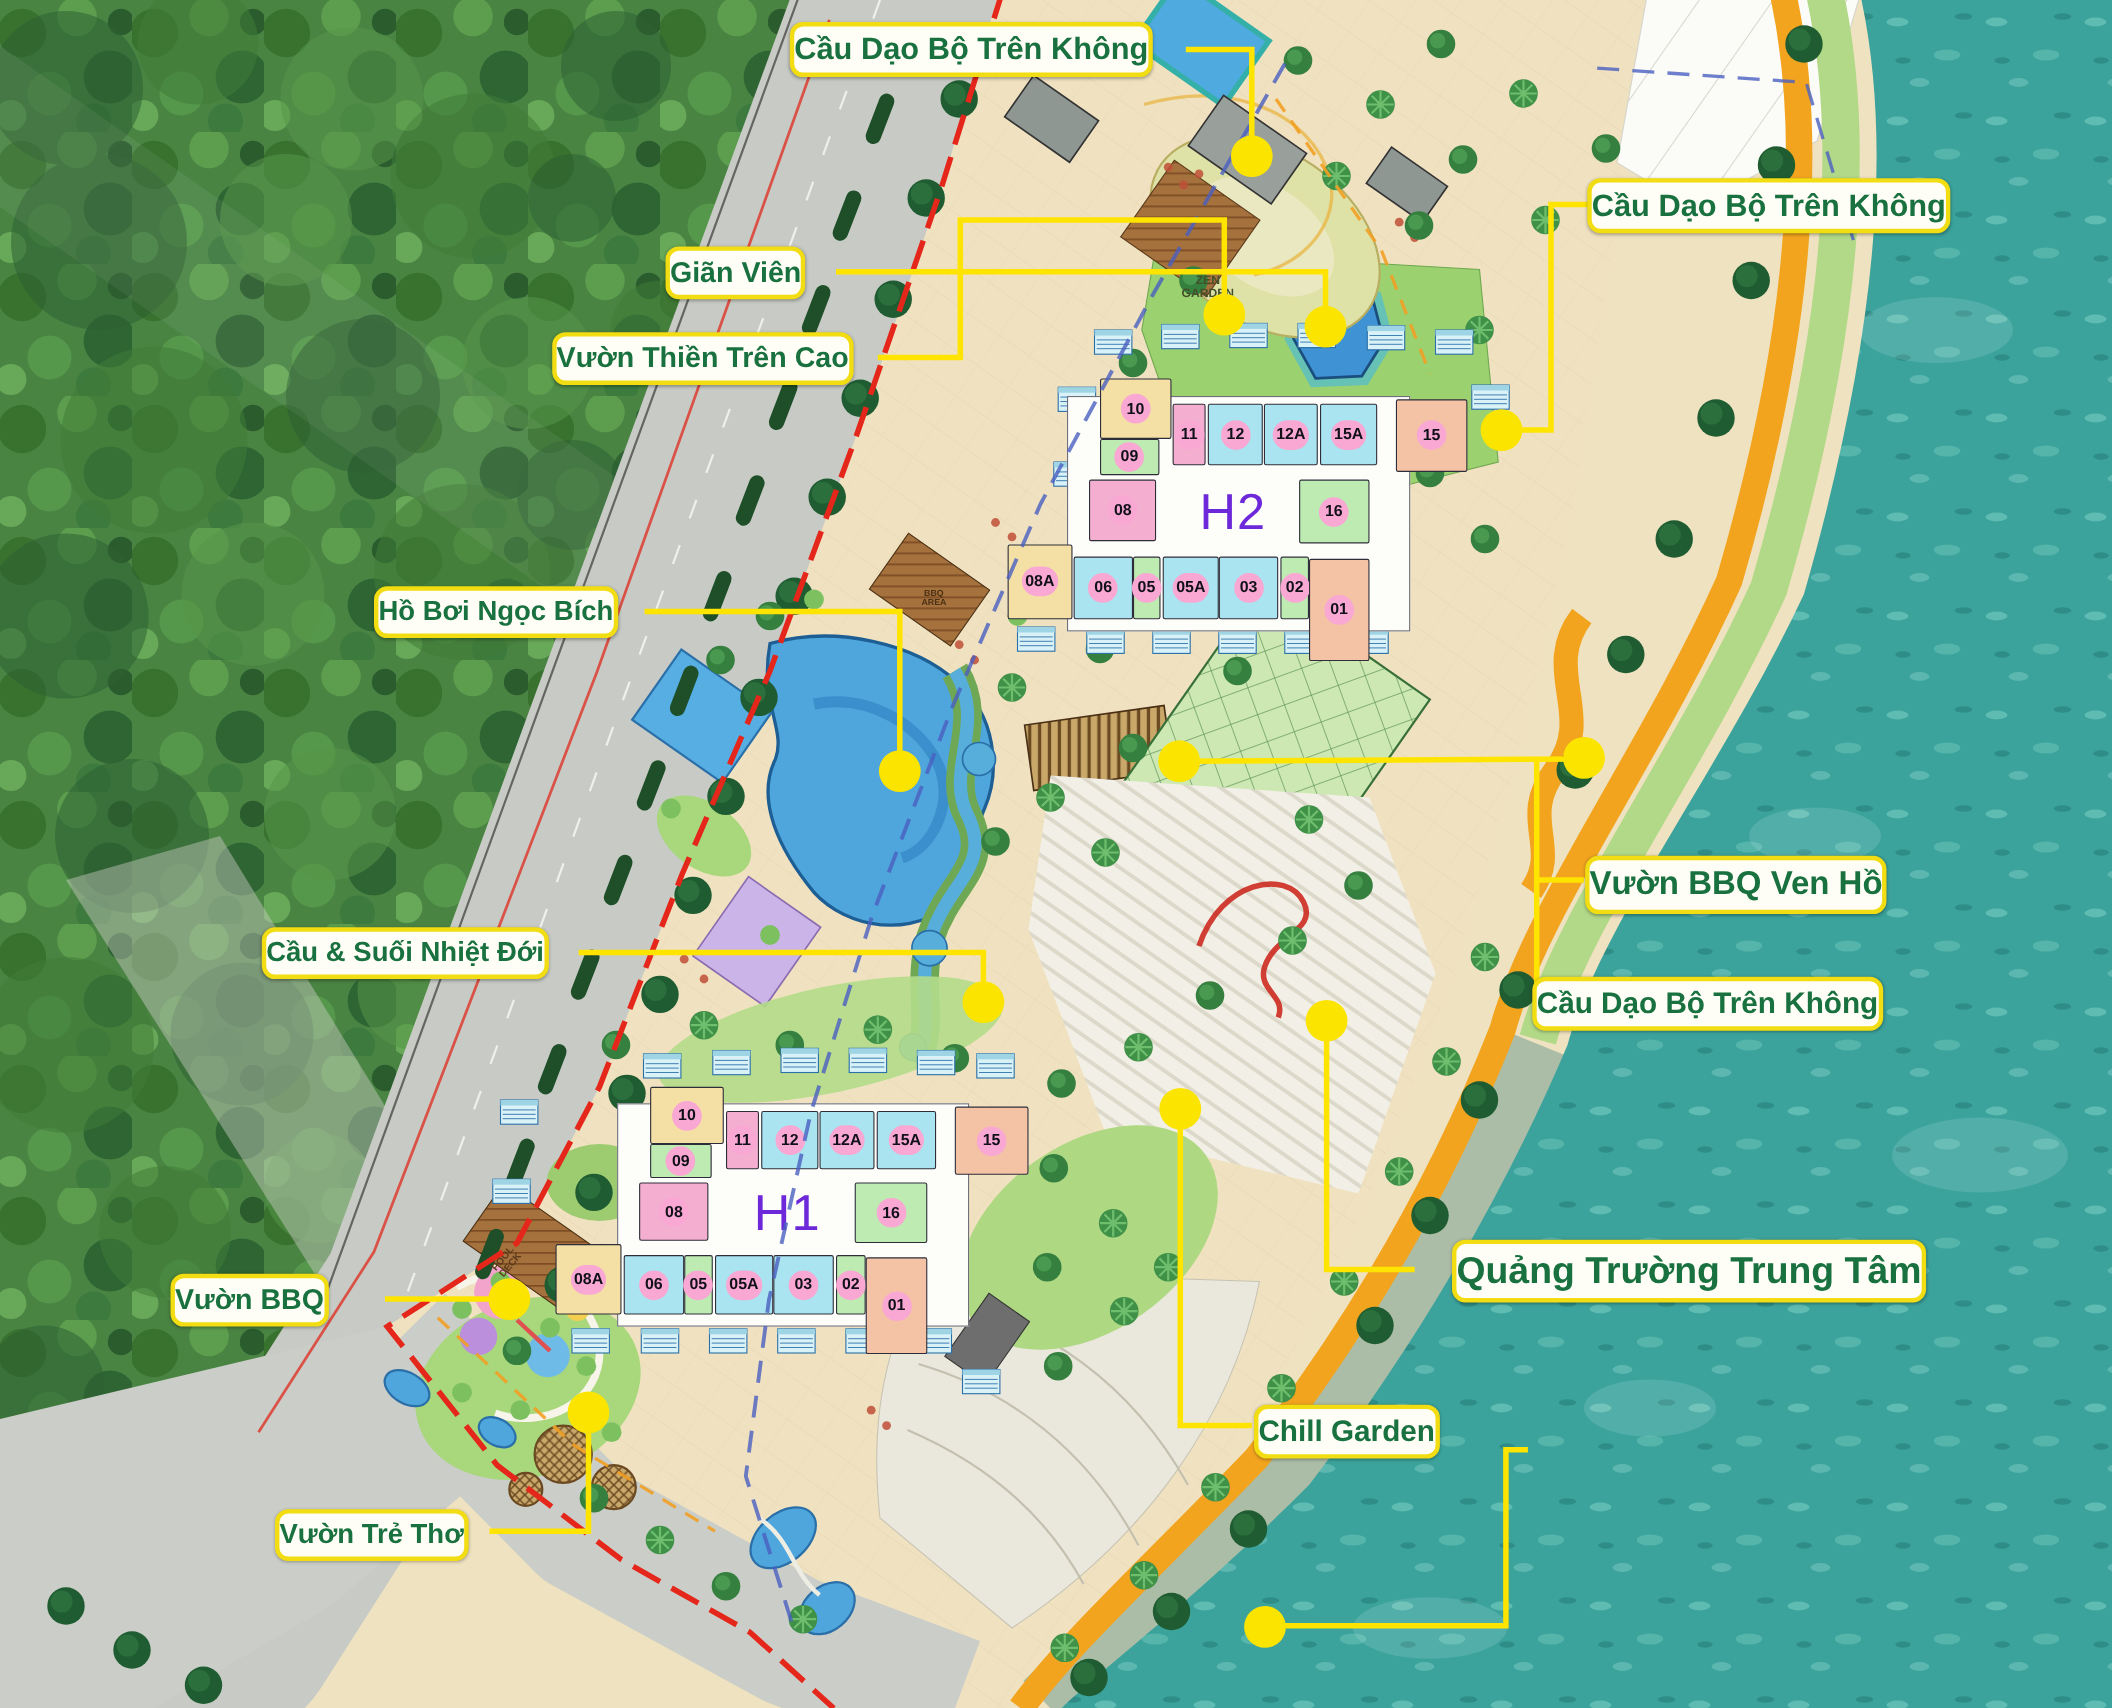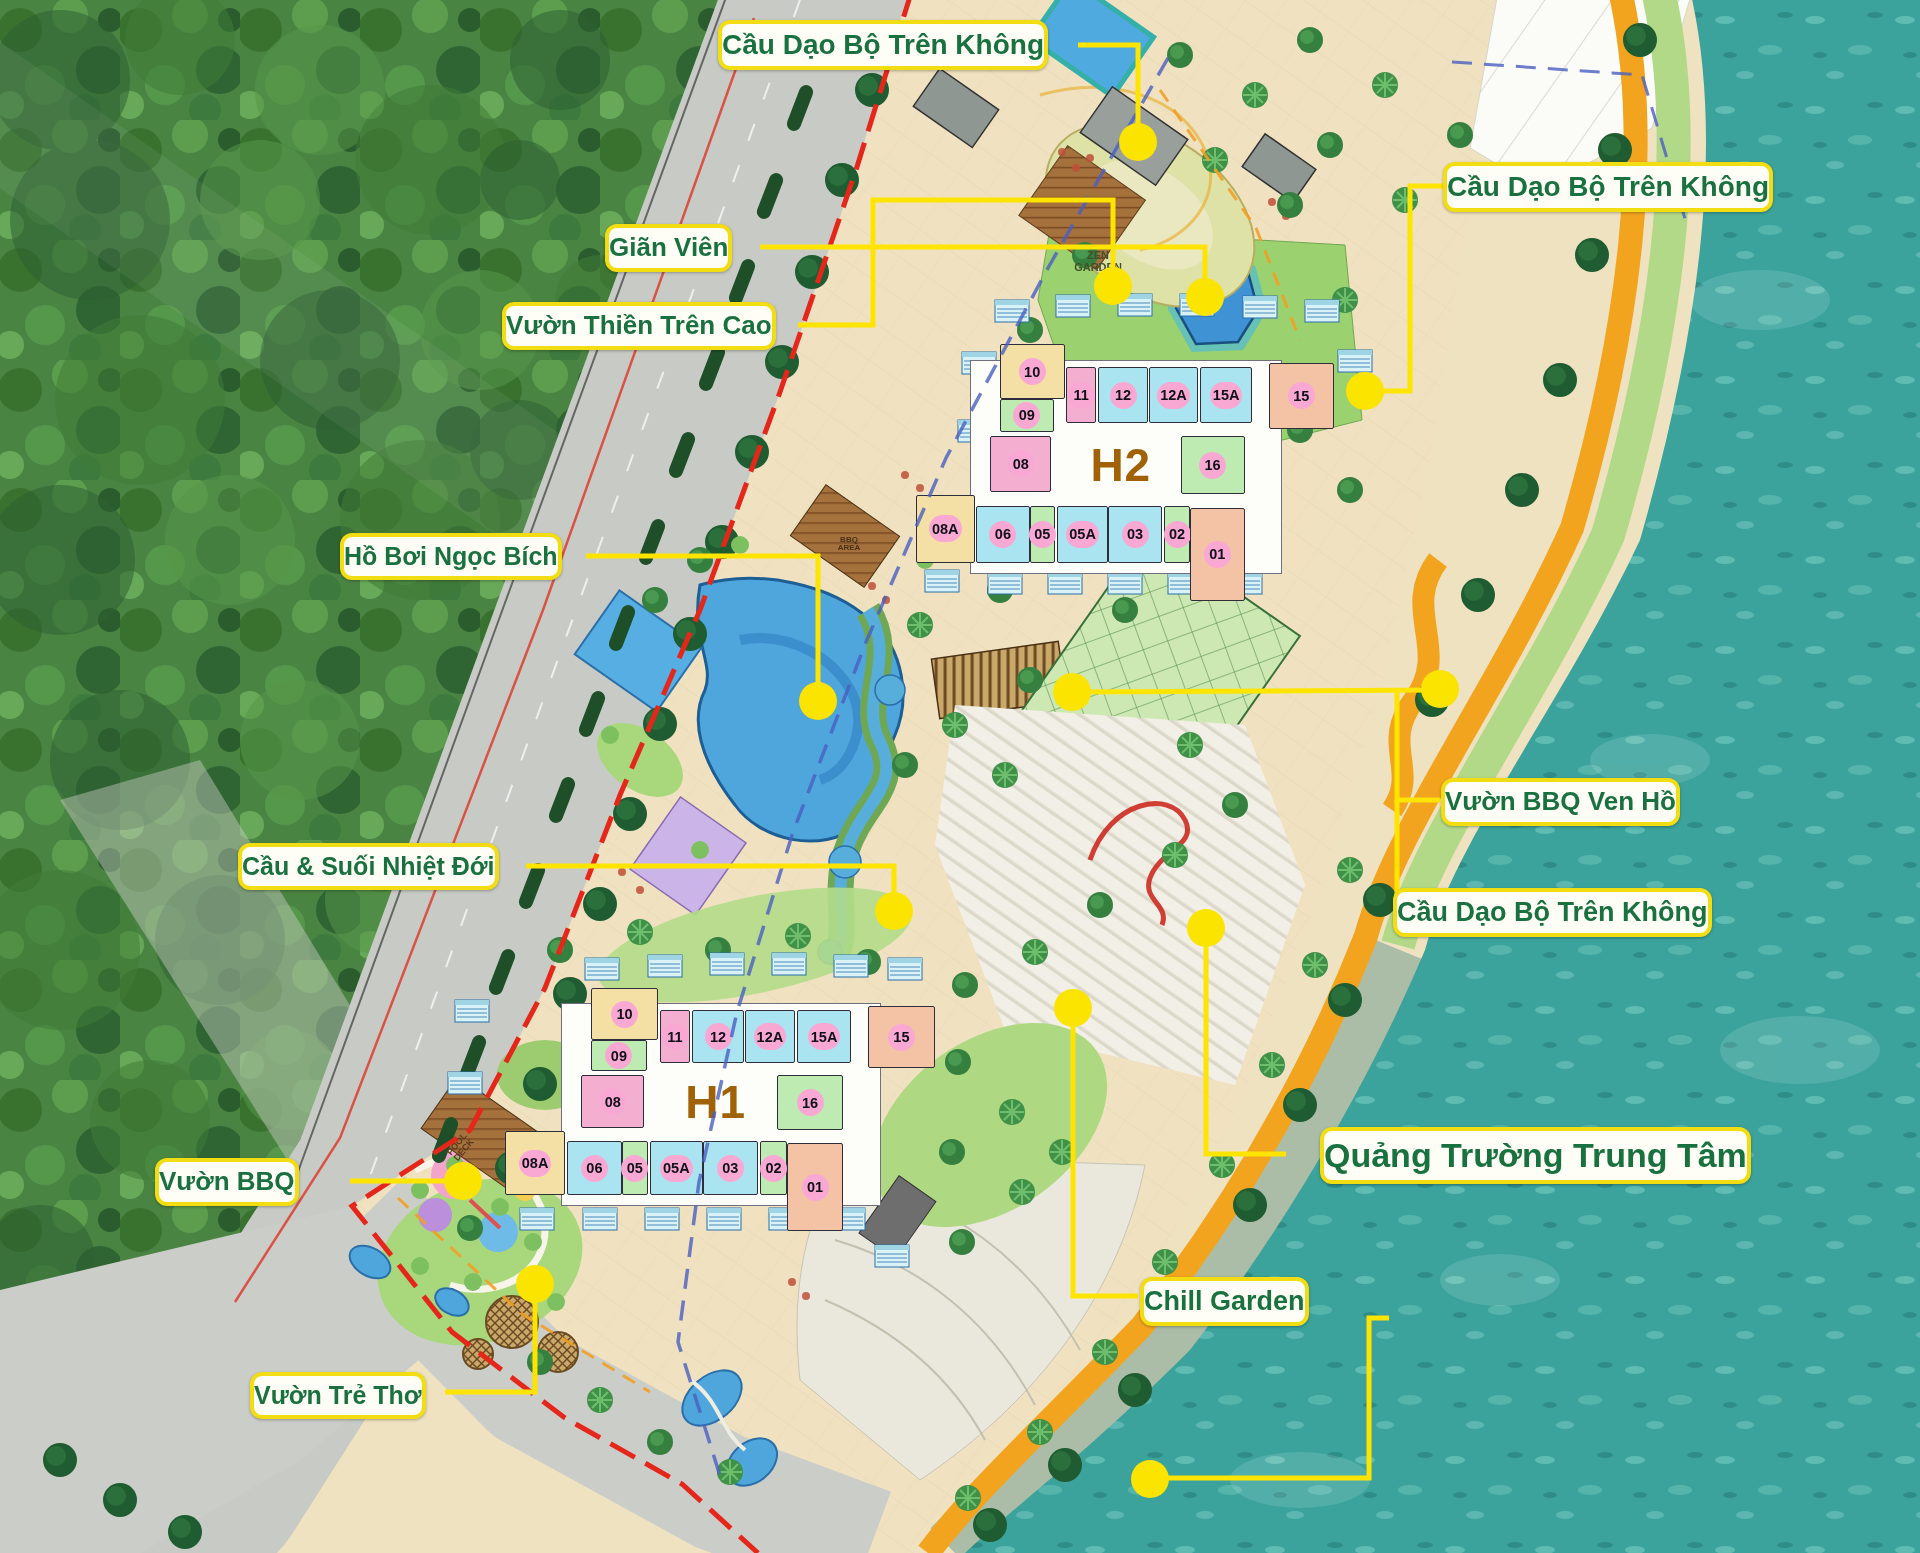--- a/index.html
+++ b/index.html
@@ -7,21 +7,21 @@
   svg{display:block}
   #basemap{position:absolute;left:0;top:0;z-index:0}
   #overlay{position:absolute;left:0;top:0;z-index:8;pointer-events:none}
   .building{position:absolute;z-index:5}
   #b-h1{left:505px;top:988px;width:430px;height:248px}
   #b-h2{left:916px;top:344px;width:418px;height:262px}
   .slab{position:absolute;left:13%;top:6%;width:74%;height:81%;background:#FDFDFa;border:1.5px solid #70707c}
   .tile{position:absolute;border:1.6px solid #2E2E3A;display:flex;align-items:center;justify-content:center;border-radius:2px;box-sizing:border-box}
   .tile i{font-style:normal;background:#f9a8d4;border-radius:14px;min-width:27px;height:27px;display:flex;align-items:center;justify-content:center;font-weight:bold;font-size:14.5px;color:#101018;padding:0 3px;box-sizing:border-box}
   .u-tan{background:#F4DFA4}.u-pink{background:#F4AFD0}.u-cyan{background:#A9E4F0}.u-green{background:#BDEBB2}.u-salmon{background:#F4C2A4}
-  .bname{position:absolute;left:36%;top:34%;width:26%;height:24%;display:flex;align-items:center;justify-content:center;font-weight:700;font-size:46px;color:#a16207;letter-spacing:1px}
+  .bname{position:absolute;left:36%;top:34%;width:26%;height:24%;display:flex;align-items:center;justify-content:center;font-weight:400;font-size:46px;color:#6d28d9;letter-spacing:1px}
   .plabel{position:absolute;z-index:10;background:#FFFEF6;border:4px solid #F2DC12;border-radius:12px;padding:5px 0;font-weight:bold;color:#19713F;white-space:nowrap;line-height:1.15;box-shadow:0 1px 3px rgba(0,0,0,.3)}
   .tinytext{position:absolute;z-index:6;font-weight:bold;color:#44502A;text-align:center;line-height:1.05}
 </style>
 </head>
 <body>
 
 <div id="stage">
 
 <svg id="basemap" width="1920" height="1553" viewBox="0 0 1920 1553">
 <defs>
@@ -560,18 +560,18 @@
 </svg>
 
 <div class="plabel" style="left:718px;top:20px;font-size:28px">Cầu Dạo Bộ Trên Không</div>
 <div class="plabel" style="left:605px;top:224px;font-size:26px">Giãn Viên</div>
 <div class="plabel" style="left:502px;top:302px;font-size:26px">Vườn Thiền Trên Cao</div>
 <div class="plabel" style="left:340px;top:533px;font-size:25px">Hồ Bơi Ngọc Bích</div>
 <div class="plabel" style="left:238px;top:843px;font-size:25px">Cầu &amp; Suối Nhiệt Đới</div>
 <div class="plabel" style="left:155px;top:1158px;font-size:26px">Vườn BBQ</div>
 <div class="plabel" style="left:250px;top:1372px;font-size:25px">Vườn Trẻ Thơ</div>
 <div class="plabel" style="left:1443px;top:162px;font-size:28px">Cầu Dạo Bộ Trên Không</div>
-<div class="plabel" style="left:1441px;top:778px;font-size:26px">Vườn BBQ Ven Hồ</div>
+<div class="plabel" style="left:1441px;top:778px;font-size:30px">Vườn BBQ Ven Hồ</div>
 <div class="plabel" style="left:1393px;top:888px;font-size:27px">Cầu Dạo Bộ Trên Không</div>
 <div class="plabel" style="left:1320px;top:1127px;font-size:34px">Quảng Trường Trung Tâm</div>
 <div class="plabel" style="left:1140px;top:1277px;font-size:27px">Chill Garden</div>
 
 </div>
 
 </body></html>

